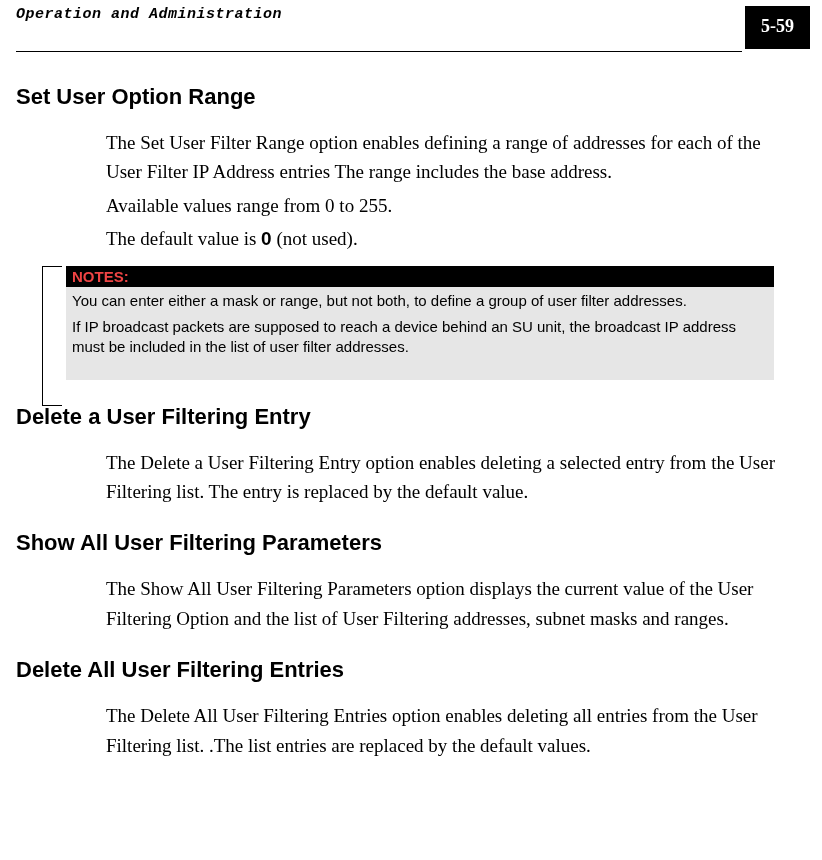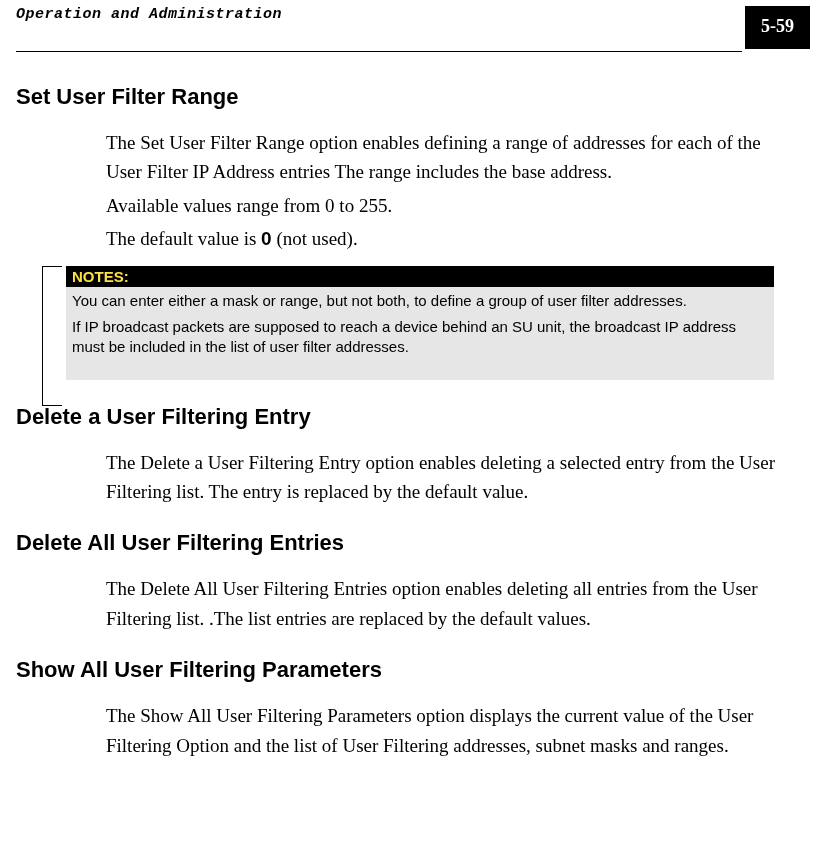--- a/index.html
+++ b/index.html
@@ -72,21 +72,21 @@
       left: -24px;
       top: 0;
       width: 20px;
       height: 140px;
       border-left: 1.5px solid #000;
       border-top: 1.5px solid #000;
       border-bottom: 1.5px solid #000;
     }
     .notes-header {
       background: #000000;
-      color: #fde047;
+      color: #ef4444;
       font-family: Arial, Helvetica, sans-serif;
       font-weight: bold;
       font-size: 15px;
       padding: 2px 6px;
     }
     .notes-body {
       background: #e6e6e6;
       font-family: Arial, Helvetica, sans-serif;
       font-size: 15px;
       line-height: 1.35;
@@ -101,21 +101,21 @@
 
 <div class="header-row">
   <div class="header-title">Operation and Administration</div>
   <div class="page-number-box">5-59</div>
 </div>
 <div class="header-underline"></div>
 
 <div class="content">
 
   <div class="section-block" style="margin-top:0;">
-    <div class="section-heading">Set User Filter Range</div>
+    <div class="section-heading">Set User Option Range</div>
     <p class="body-para">The Set User Filter Range option enables defining a range of addresses for each of the User Filter IP Address entries The range  includes the base address.</p>
     <p class="body-para body-para-gap">Available values range from 0 to 255.</p>
     <p class="body-para body-para-gap">
       <span>The default value is </span><span class="bold-inline">0</span><span> (not used).</span>
     </p>
 
     <div class="notes-wrapper">
       <div class="notes-bracket"></div>
       <div class="notes-header">NOTES:</div>
       <div class="notes-body">
@@ -124,22 +124,22 @@
       </div>
     </div>
   </div>
 
   <div class="section-block">
     <div class="section-heading">Delete a User Filtering Entry</div>
     <p class="body-para">The Delete a User Filtering Entry option enables deleting a selected entry from the User Filtering list. The entry is replaced by the default value.</p>
   </div>
 
   <div class="section-block">
-    <div class="section-heading">Delete All User Filtering Entries</div>
-    <p class="body-para">The Delete All User Filtering Entries option enables deleting all entries from the User Filtering list. .The list entries are replaced by the default values.</p>
+    <div class="section-heading">Show All User Filtering Parameters</div>
+    <p class="body-para">The Show All User Filtering Parameters option displays the current value of the User Filtering Option and the list of User Filtering addresses, subnet masks and ranges.</p>
   </div>
 
   <div class="section-block">
-    <div class="section-heading">Show All User Filtering Parameters</div>
-    <p class="body-para">The Show All User Filtering Parameters option displays the current value of the User Filtering Option and the list of User Filtering addresses, subnet masks and ranges.</p>
+    <div class="section-heading">Delete All User Filtering Entries</div>
+    <p class="body-para">The Delete All User Filtering Entries option enables deleting all entries from the User Filtering list. .The list entries are replaced by the default values.</p>
   </div>
 
 </div>
 
 </body></html>

